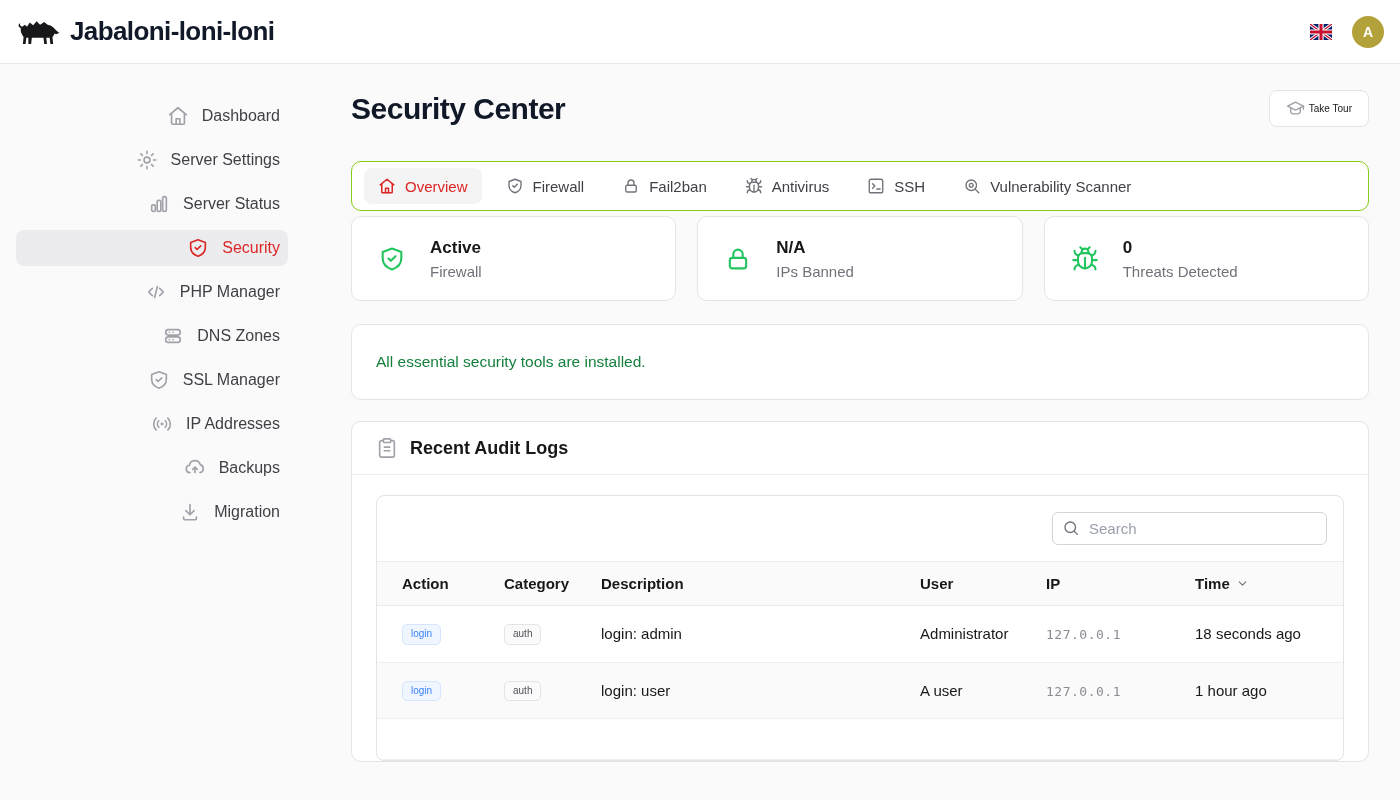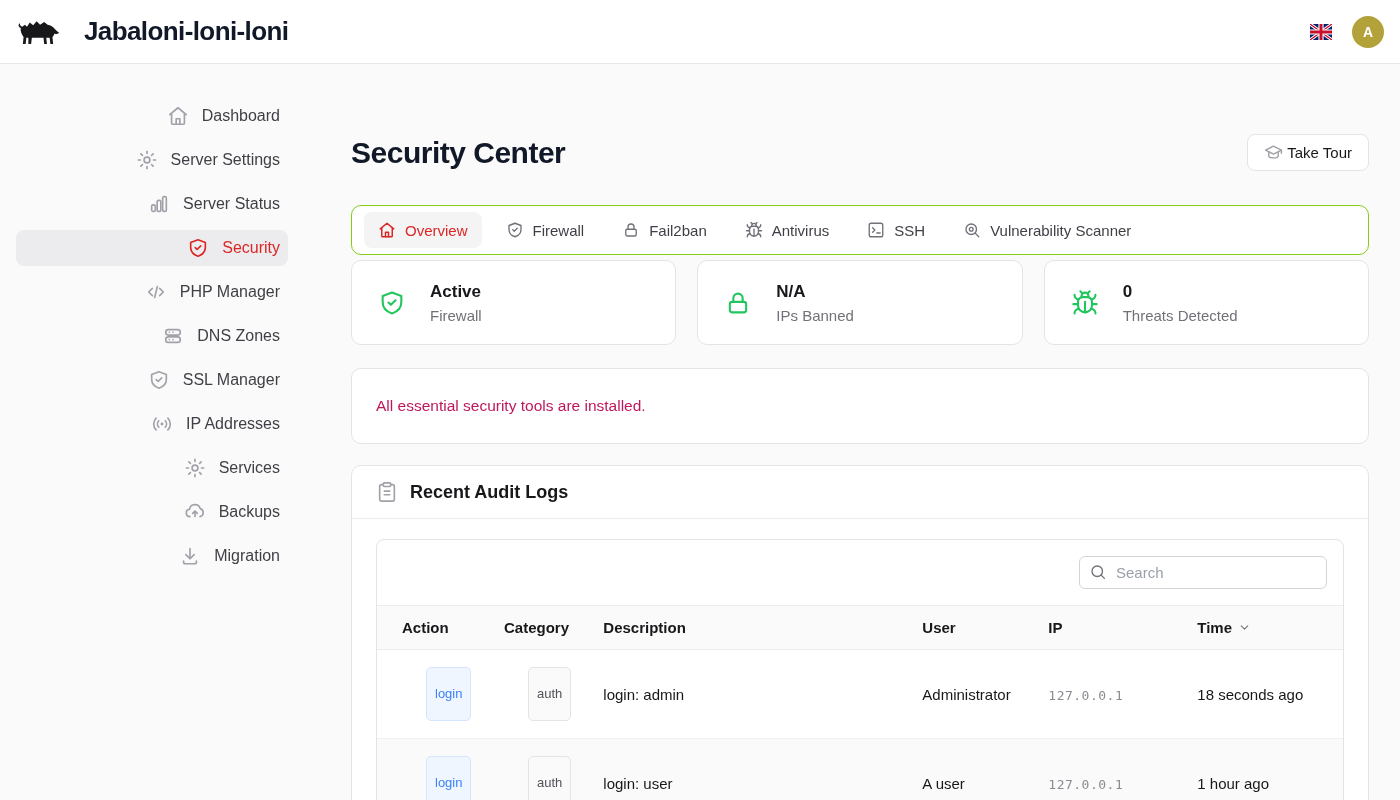--- a/index.html
+++ b/index.html
@@ -10,21 +10,21 @@
     background:#fafafa; color:#18181b;
   }
   svg { display:block; }
 
   
   .topbar {
     height:64px; background:#fff; border-bottom:1px solid #e8e8ea;
     display:flex; align-items:center; justify-content:space-between;
     padding:0 16px;
   }
-  .brand { display:flex; align-items:flex-end; gap:24px; }
+  .brand { display:flex; align-items:flex-end; gap:10px; }
   .brand-title { font-size:26px; font-weight:700; margin:0; letter-spacing:-0.6px; color:#111827; }
   .top-right { display:flex; align-items:center; gap:20px; }
   .flag-btn { border:none; background:none; padding:0; cursor:pointer; }
   .flag-wrap { width:22px; height:16px; border-radius:2px; overflow:hidden; }
   .avatar {
     width:32px; height:32px; border-radius:50%; background:#b3a239;
     color:#fff; font-weight:700; font-size:14px;
     display:flex; align-items:center; justify-content:center; cursor:pointer;
     border:none;
   }
@@ -36,26 +36,26 @@
     display:flex; align-items:center; gap:12px; height:36px;
     padding:0 8px; border-radius:8px; margin-bottom:8px;
     color:#3f3f46; font-size:16px; cursor:pointer;justify-content:flex-end;
   }
   .sideitem .icn { width:24px; height:24px; color:#a1a1aa; display:flex; align-items:center; justify-content:center; }
   .sideitem.active { background:#ececee; color:#dc2626; font-weight:500; }
   .sideitem.active .icn { color:#dc2626; }
 
   .main { flex:1; padding:26px 31px 0 47px; }
 
-  .title-row { display:flex; justify-content:space-between; align-items:center;margin-top:44px; }
+  .title-row { display:flex; justify-content:space-between; align-items:center; }
   .page-title { font-size:30px; font-weight:800; margin:0; color:#111827; letter-spacing:-0.5px; }
   .tour-btn {
     display:flex; align-items:center; gap:4px;
     background:#fff; border:1px solid #e4e4e7; border-radius:8px;
-    padding:8px 16px; font-size:15px; color:#18181b; cursor:pointer;
+    padding:8px 16px; font-size:10px; color:#18181b; cursor:pointer;
     font-family:inherit;
   }
   .tour-btn .icn { color:#a1a1aa; display:flex; }
 
   
   .tabs-card {
     margin-top:34px; background:#fff; border:1px solid #84cc16; border-radius:10px;
     padding:6px 12px; display:flex; gap:10px; align-items:center;
   }
   .tab {
@@ -75,27 +75,27 @@
   .stat-card .icn { color:#22c55e; flex-shrink:0; display:flex; }
   .stat-value { font-size:17px; font-weight:700; color:#18181b; }
   .stat-label { font-size:15px; color:#71717a; margin-top:5px; }
 
   
   .section-card { background:#fff; border:1px solid #e4e4e7; border-radius:10px; margin-top:23px; }
   .section-card.audit { margin-top:21px; }
   .section-head { display:flex; align-items:center; gap:12px; padding:15px 24px; border-bottom:1px solid #ececee; }
   .section-head .icn { color:#a1a1aa; display:flex; }
   .section-title { font-size:18px; font-weight:700; color:#18181b; }
-  .qa-body { padding:28px 24px; font-size:15.5px; color:#be185d; }
+  .qa-body { padding:28px 24px; font-size:15.5px; color:#15803d; }
 
   
   .audit-body { padding:20px 24px 0; }
   .table-card { border:1px solid #e4e4e7; border-radius:8px; background:#fff; overflow:hidden; }
   .table-toolbar { display:flex; justify-content:flex-end; padding:16px; }
-  .search-box { position:relative; width:248px;margin-left:44px; }
+  .search-box { position:relative; width:275px;margin-left:44px; }
   .search-box input {
     width:100%; height:33px; border:1px solid #d4d4d8; border-radius:6px;
     padding:0 10px 0 36px; font-size:15px; color:#18181b; font-family:inherit; background:#fff;
   }
   .search-box input::placeholder { color:#9aa0ab; }
   .search-box .icn { position:absolute; left:10px; top:7px; color:#71717a; }
 
   table { width:100%; border-collapse:collapse; }
   thead th {
     background:#fafafa; text-align:left; font-size:15px; font-weight:700; color:#18181b;
@@ -103,21 +103,21 @@
     white-space:nowrap;
   }
   th.sortable { cursor:pointer; }
   .th-inner { display:flex; align-items:center; gap:6px; }
   .th-inner .icn { color:#71717a; display:flex; }
   th:first-child, td:first-child { padding-left:25px; }
   tbody td { padding:17px 16px; font-size:15px; color:#18181b; border-bottom:1px solid #f0f0f2; }
   tbody tr.striped { background:#fafafa; }
   tbody tr.stub td { padding:20px 16px; }
 
-  .badge { display:inline-block; border-radius:5px; padding:18px 8px; font-size:13px; line-height:1.25;margin-left:24px; }
+  .badge { display:inline-block; border-radius:5px; padding:3px 8px; font-size:10px; line-height:1.25; }
   .badge-login { color:#3b82f6; background:#eff6ff; border:1px solid #d5e5fd; }
   .badge-auth  { color:#52525b; background:#fafafa; border:1px solid #e4e4e7; }
   .ip-text { font-family:"DejaVu Sans Mono", monospace; font-size:13px; color:#8b8b93; letter-spacing:0.5px; }
 </style>
 </head>
 <body>
 
 <header class="topbar">
   <div class="brand">
     <span>
@@ -214,29 +214,20 @@
       <span>SSL Manager</span>
     </div>
     <div class="sideitem">
       <span class="icn">
         <svg width="22" height="22" viewBox="0 0 24 24" fill="none" stroke="currentColor" stroke-width="1.8" stroke-linecap="round">
             <circle cx="12" cy="12" r="1.6" fill="currentColor" stroke="none"></circle>
             <path d="M8.5 15.5a5 5 0 0 1 0-7M15.5 8.5a5 5 0 0 1 0 7M5.6 18.4a9 9 0 0 1 0-12.8M18.4 5.6a9 9 0 0 1 0 12.8"></path>
           </svg>
       </span>
       <span>IP Addresses</span>
-    </div>
-    <div class="sideitem">
-      <span class="icn">
-        <svg width="22" height="22" viewBox="0 0 24 24" fill="none" stroke="currentColor" stroke-width="1.8" stroke-linecap="round" stroke-linejoin="round">
-            <circle cx="12" cy="12" r="3.2"></circle>
-            <path d="M12 2.5v2.4M12 19.1v2.4M2.5 12h2.4M19.1 12h2.4M5.3 5.3l1.7 1.7M17 17l1.7 1.7M18.7 5.3 17 7M7 17l-1.7 1.7"></path>
-          </svg>
-      </span>
-      <span>Services</span>
     </div>
     <div class="sideitem">
       <span class="icn">
         <svg width="22" height="22" viewBox="0 0 24 24" fill="none" stroke="currentColor" stroke-width="1.8" stroke-linecap="round" stroke-linejoin="round">
             <path d="M6.5 17a4 4 0 0 1-.5-7.97A6 6 0 0 1 17.7 8.3 4.5 4.5 0 0 1 17.5 17"></path>
             <path d="M12 17v-5.5"></path>
             <path d="M9.5 13.5 12 11l2.5 2.5"></path>
           </svg>
       </span>
       <span>Backups</span>

